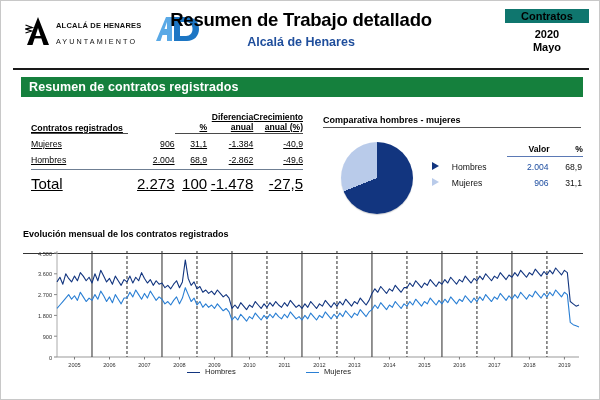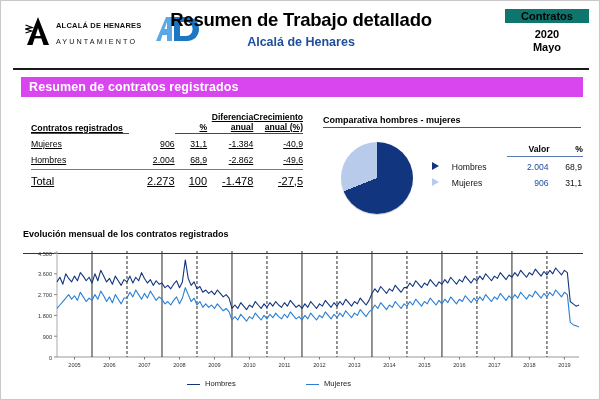--- a/index.html
+++ b/index.html
@@ -28,37 +28,37 @@
   .corner{position:absolute;right:12px;top:8px;width:84px;text-align:center;}
   .corner-tag{background:#0f766e;font-size:11px;font-weight:bold;color:#000;
               padding:1px 2px;display:block;}
   .corner-year{font-size:11px;font-weight:bold;margin-top:5px;}
   .corner-month{font-size:11px;font-weight:bold;margin-top:1px;}
 
   .rule-top{position:absolute;left:12px;top:67px;width:576px;height:2px;background:#1a1a1a;}
 
   
   .banner{position:absolute;left:20px;top:76px;width:562px;height:20px;
-          background:#d946ef;display:flex;align-items:center;}
+          background:#15803d;display:flex;align-items:center;}
   .banner span{color:#fff;font-size:12.5px;font-weight:bold;padding-left:8px;letter-spacing:.1px;}
 
   
   .tbl{position:absolute;left:30px;top:112px;width:272px;font-size:8.6px;}
   .tbl table{border-collapse:collapse;width:100%;}
   .tbl td,.tbl th{padding:0;text-decoration:underline;}
   .th-lbl{text-align:left;font-weight:bold;font-size:8.8px;vertical-align:bottom;
           padding-bottom:1px;border-bottom:1.1px solid #4a4a4a;}
   .th-num{text-align:right;font-weight:bold;font-size:8.6px;vertical-align:bottom;
           padding-bottom:1px;padding-left:5px;border-bottom:1.1px solid #4a4a4a;line-height:1.15;}
   .th-blank{border-bottom:none;}
   .row td{font-size:8.7px;padding-top:5.5px;}
   .c-lbl{text-align:left;padding-left:12px;}
   .c-num{text-align:right;padding-left:5px;}
   .ruled td{border-bottom:1.4px solid #6f7f93;padding-bottom:4px;}
-  .total td{padding-top:5px;font-size:11px;}
+  .total td{padding-top:5px;font-size:15px;}
 
   
   .pie-panel{position:absolute;left:322px;top:114px;width:262px;}
   .pie-head{font-size:9px;font-weight:bold;border-bottom:1.1px solid #555;
             padding-bottom:2px;width:258px;}
   .pie-body{position:relative;height:88px;}
   .pie{position:absolute;left:18px;top:14px;width:72px;height:72px;border-radius:50%;
        background:
          conic-gradient(#12357f 0deg 248.04deg,#b9cbea 248.04deg 360deg);
        box-shadow:0 1px 1px rgba(0,0,0,.18);}
@@ -74,21 +74,21 @@
   .pl-pct{text-align:right;color:#111;padding-left:6px;}
   .tri{display:inline-block;width:0;height:0;border-top:4px solid transparent;
        border-bottom:4px solid transparent;}
   .tri-dark{border-left:7px solid #12357f;}
   .tri-light{border-left:7px solid #b9cbea;}
 
   
   .evo-head{position:absolute;left:22px;top:228px;width:560px;font-size:9px;
             font-weight:bold;border-bottom:1.1px solid #333;padding-bottom:14px;}
   .chart-box{position:absolute;left:22px;top:246px;width:562px;height:128px;}
-  .chart-legend{position:absolute;left:0;top:378px;width:536px;text-align:center;font-size:7.6px;}
+  .chart-legend{position:absolute;left:0;top:366px;width:536px;text-align:center;font-size:7.6px;}
   .cl-item{display:inline-block;margin:0 34px;color:#222;}
   .cl-line{display:inline-block;width:13px;height:0;border-top:1.4px solid #12357f;
            vertical-align:middle;margin-right:5px;}
   .cl-line.light{border-top-color:#2a7fd4;}
 </style>
 </head>
 <body>
 
 <div id="page">
 

